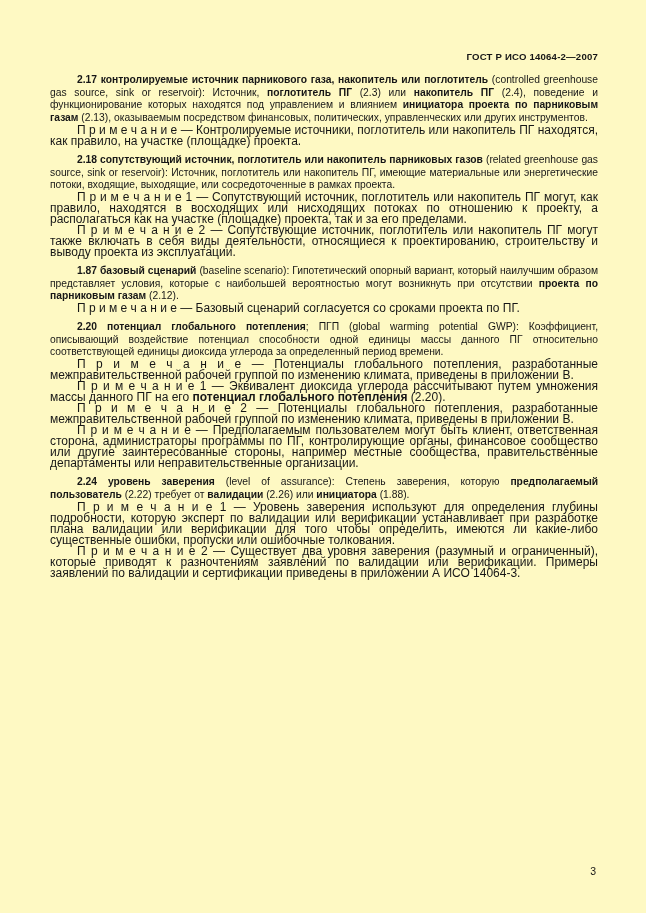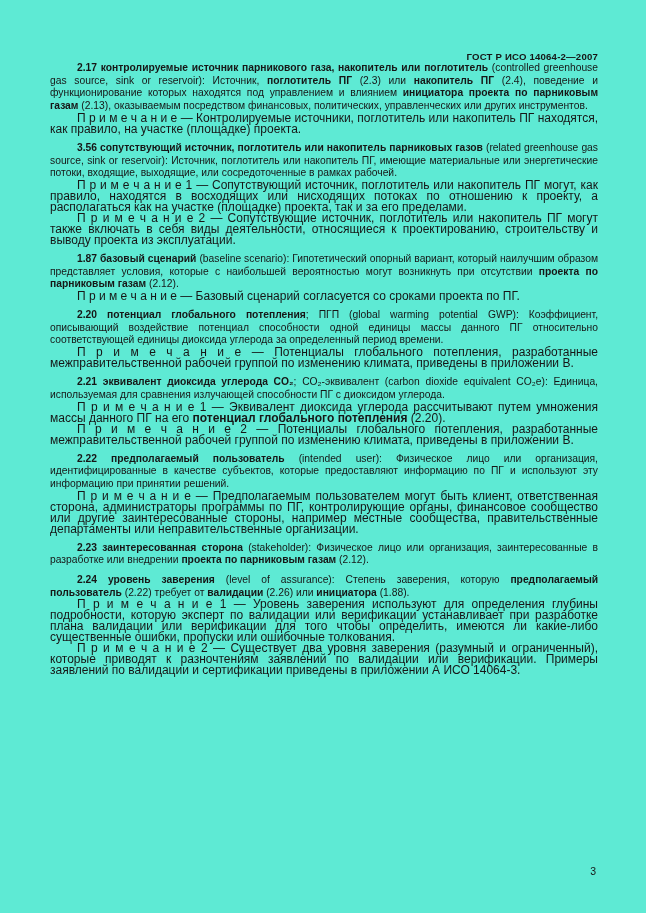--- a/index.html
+++ b/index.html
@@ -6,38 +6,38 @@
   html, body {
     margin: 0;
     padding: 0;
     background: #e9e9e9;
   }
   .page {
     position: relative;
     width: 646px;
     height: 913px;
     margin: 0 auto;
-    background: #5eead4;
+    background: #fef9c3;
     font-family: "Liberation Sans", sans-serif;
     color: #161616;
     box-sizing: border-box;
     overflow: hidden;
     box-shadow: 0 0 2px rgba(0,0,0,.25);
   }
   .doc-header {
     position: absolute;
     top: 51px;
     right: 48px;
     font-size: 9.6px;
     font-weight: bold;
     letter-spacing: .2px;
   }
   .body-text {
     position: absolute;
-    top: 62px;
+    top: 74px;
     left: 50px;
     width: 548px;
   }
   .body-text p {
     margin: 0;
     text-align: justify;
     text-indent: 27px;
   }
   .body-text p.term {
     font-size: 10.3px;
@@ -64,32 +64,29 @@
 </style>
 </head>
 <body>
 
 <div class="page">
   <div class="doc-header">ГОСТ Р ИСО 14064-2—2007</div>
 
   <div class="body-text">
       <p class="term"><span class="bold">2.17 контролируемые источник парникового газа, накопитель или поглотитель</span><span> (controlled greenhouse gas source, sink or reservoir): Источник, </span><span class="bold">поглотитель ПГ</span><span> (2.3) или </span><span class="bold">накопитель ПГ</span><span> (2.4), поведение и функционирование которых находятся под управлением и влиянием </span><span class="bold">инициатора проекта по парниковым газам</span><span> (2.13), оказываемым посредством финансовых, политических, управленческих или других инструментов.</span></p>
       <p class="note"><span>П р и м е ч а н и е — Контролируемые источники, поглотитель или накопитель ПГ находятся, как правило, на участке (площадке) проекта.</span></p>
-      <p class="term"><span class="bold">3.56 сопутствующий источник, поглотитель или накопитель парниковых газов</span><span> (related greenhouse gas source, sink or reservoir): Источник, поглотитель или накопитель ПГ, имеющие материальные или энергетические потоки, входящие, выходящие, или сосредоточенные в рамках рабочей.</span></p>
+      <p class="term"><span class="bold">2.18 сопутствующий источник, поглотитель или накопитель парниковых газов</span><span> (related greenhouse gas source, sink or reservoir): Источник, поглотитель или накопитель ПГ, имеющие материальные или энергетические потоки, входящие, выходящие, или сосредоточенные в рамках проекта.</span></p>
       <p class="note"><span>П р и м е ч а н и е 1 — Сопутствующий источник, поглотитель или накопитель ПГ могут, как правило, находятся в восходящих или нисходящих потоках по отношению к проекту, а располагаться как на участке (площадке) проекта, так и за его пределами.</span></p>
       <p class="note"><span>П р и м е ч а н и е 2 — Сопутствующие источник, поглотитель или накопитель ПГ могут также включать в себя виды деятельности, относящиеся к проектированию, строительству и выводу проекта из эксплуатации.</span></p>
       <p class="term"><span class="bold">1.87 базовый сценарий</span><span> (baseline scenario): Гипотетический опорный вариант, который наилучшим образом представляет условия, которые с наибольшей вероятностью могут возникнуть при отсутствии </span><span class="bold">проекта по парниковым газам</span><span> (2.12).</span></p>
       <p class="note"><span>П р и м е ч а н и е — Базовый сценарий согласуется со сроками проекта по ПГ.</span></p>
       <p class="term"><span class="bold">2.20 потенциал глобального потепления</span><span>; ПГП (global warming potential GWP): Коэффициент, описывающий воздействие потенциал способности одной единицы массы данного ПГ относительно соответствующей единицы диоксида углерода за определенный период времени.</span></p>
       <p class="note"><span>П р и м е ч а н и е — Потенциалы глобального потепления, разработанные межправительственной рабочей группой по изменению климата, приведены в приложении В.</span></p>
-      <p class="term"><span class="bold">2.21 эквивалент диоксида углерода CO₂</span><span>;  CO₂-эквивалент (carbon dioxide equivalent CO₂e): Единица, используемая для сравнения излучающей способности ПГ с диоксидом углерода.</span></p>
       <p class="note"><span>П р и м е ч а н и е 1 — Эквивалент диоксида углерода рассчитывают путем умножения массы данного ПГ на его </span><span class="bold">потенциал глобального потепления</span><span> (2.20).</span></p>
       <p class="note"><span>П р и м е ч а н и е 2 — Потенциалы глобального потепления, разработанные межправительственной рабочей группой по изменению климата, приведены в  приложении В.</span></p>
-      <p class="term"><span class="bold">2.22 предполагаемый пользователь</span><span> (intended user): Физическое лицо или организация, идентифицированные в качестве субъектов, которые предоставляют информацию по ПГ и используют эту информацию при принятии решений.</span></p>
       <p class="note"><span>П р и м е ч а н и е — Предполагаемым пользователем могут быть клиент, ответственная сторона, администраторы  программы по ПГ, контролирующие органы, финансовое сообщество или другие заинтересованные стороны, например местные сообщества, правительственные департаменты или неправительственные организации.</span></p>
-      <p class="term"><span class="bold">2.23 заинтересованная сторона</span><span> (stakeholder): Физическое лицо или организация, заинтересованные в разработке или внедрении </span><span class="bold">проекта по парниковым газам</span><span> (2.12).</span></p>
       <p class="term"><span class="bold">2.24 уровень заверения</span><span> (level of assurance): Степень заверения, которую </span><span class="bold">предполагаемый пользователь</span><span> (2.22) требует от </span><span class="bold">валидации</span><span> (2.26) или </span><span class="bold">инициатора</span><span> (1.88).</span></p>
       <p class="note"><span>П р и м е ч а н и е 1 — Уровень заверения используют для определения глубины подробности, которую эксперт по валидации или верификации устанавливает при разработке плана валидации или верификации для того чтобы определить, имеются ли какие-либо существенные ошибки, пропуски или ошибочные толкования.</span></p>
       <p class="note"><span>П р и м е ч а н и е 2 — Существует два уровня заверения (разумный и ограниченный), которые приводят к разночтениям заявлений по валидации или верификации. Примеры заявлений по валидации и сертификации приведены в приложении А ИСО 14064-3.</span></p>
     </div>
 
   <div class="page-number">3</div>
 </div>
 
 </body></html>

